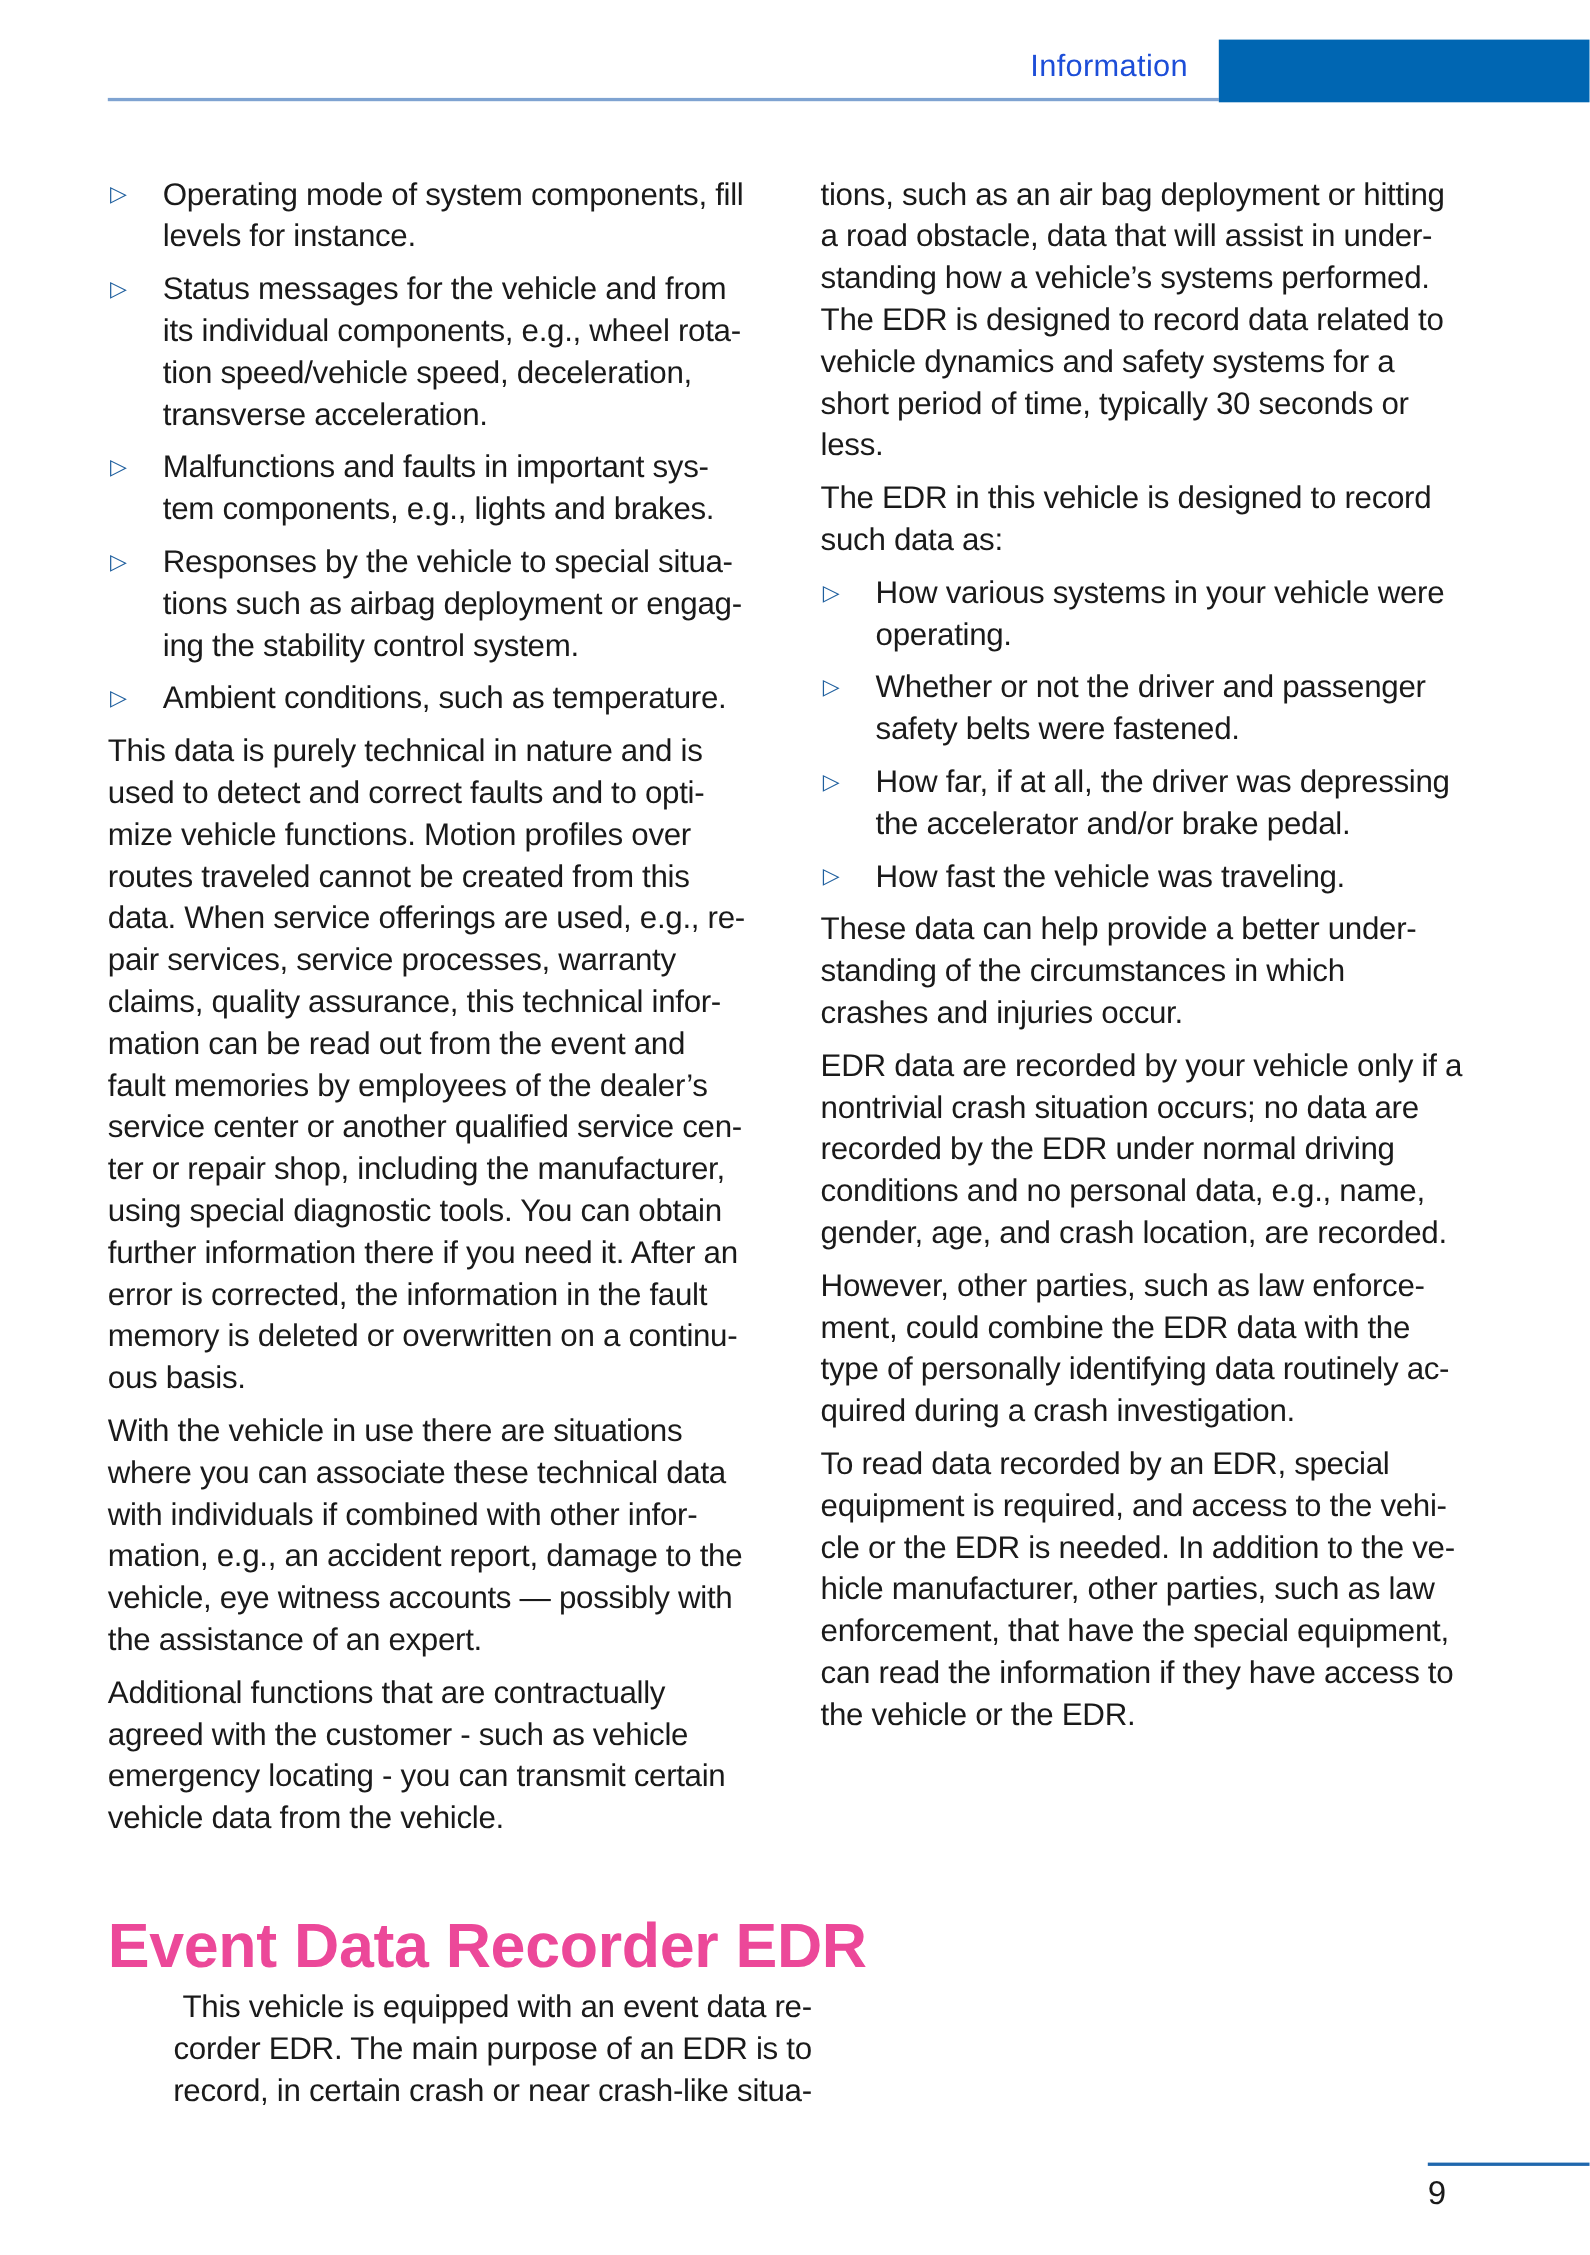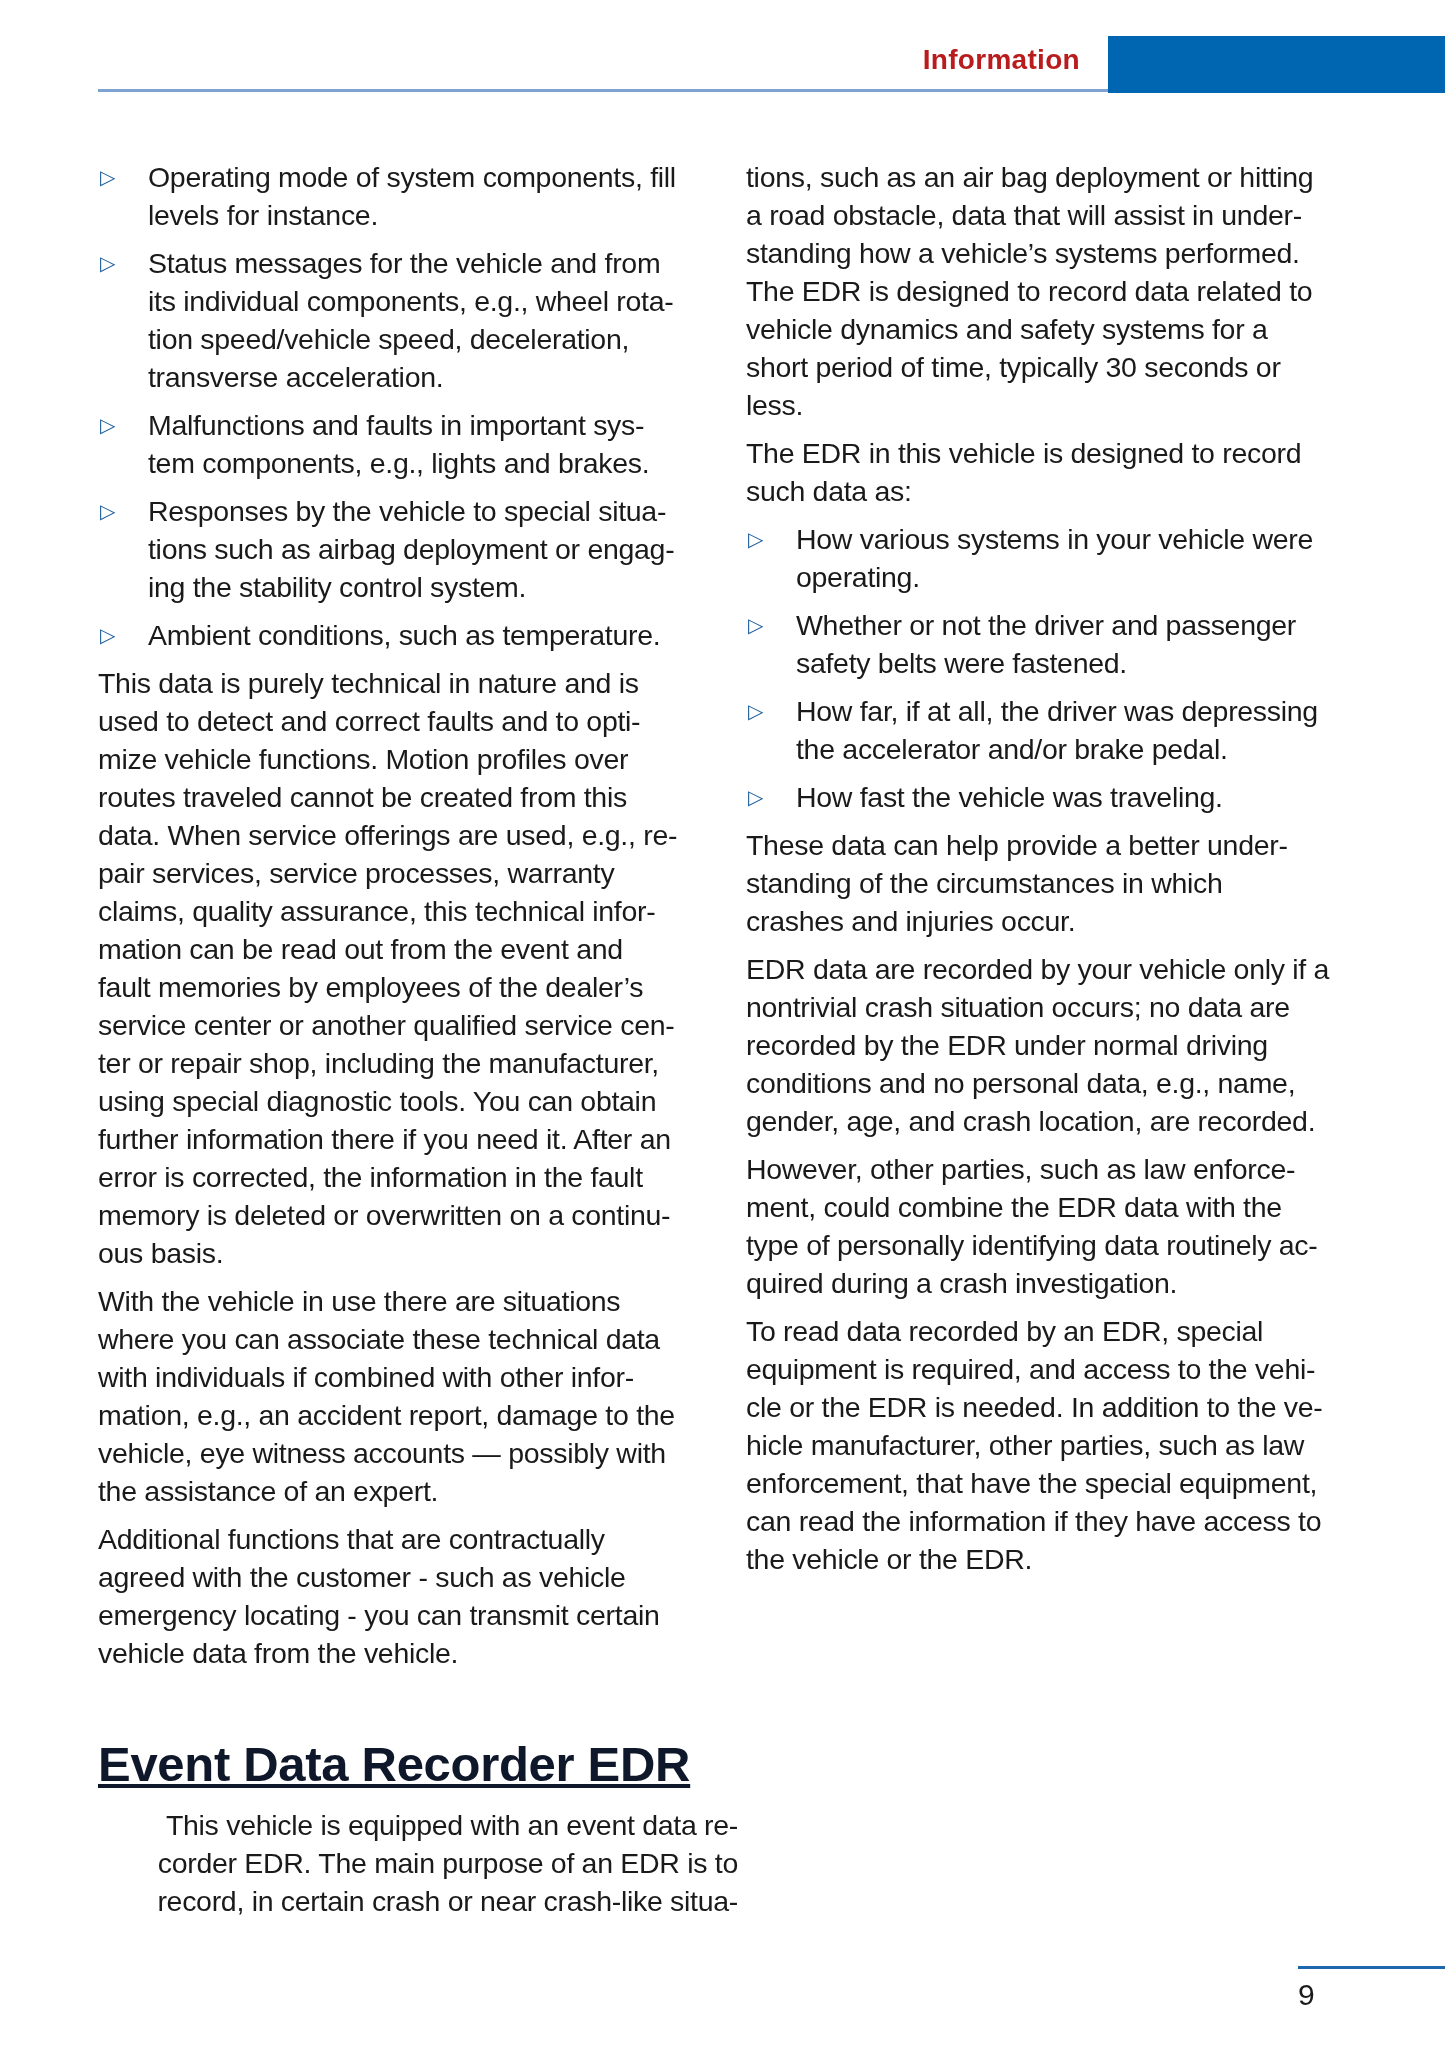--- a/index.html
+++ b/index.html
@@ -1,29 +1,29 @@
 <!DOCTYPE html>
 <html><head>
 <meta charset="utf-8">
 <style>
   html, body { margin:0; padding:0; background:#ffffff; }
   body { width:1445px; height:2050px; position:relative; overflow:hidden;
          font-family:"Liberation Sans", sans-serif; color:#1a1a1a; }
   .header-rule { position:absolute; left:98px; top:89px; width:1010px; height:3px; background:#7fa3d1; }
   .header-title { position:absolute; left:880px; top:44px; width:200px; text-align:right;
-                  font-size:28px; font-weight:bold; color:#b91c1c; letter-spacing:0.3px; }
+                  font-size:28px; font-weight:normal; color:#1d4ed8; letter-spacing:0.3px; }
   .header-block { position:absolute; left:1108px; top:36px; width:337px; height:57px; background:#0066b2; }
   .col { position:absolute; top:158px; }
   .col.left { left:98px; width:640px; }
   .col.right { left:746px; width:640px; }
   .line { font-size:28.5px; line-height:38px; height:38px; white-space:nowrap; letter-spacing:-0.3px; }
   .para { margin:0 0 10px 0; }
   .bullet { position:relative; padding-left:50px; margin:0 0 10px 0; }
   .bullet .marker { position:absolute; left:2px; top:0; font-size:20px; line-height:38px; color:#1f5f9e; }
-  .heading { position:absolute; left:98px; top:1736px; font-size:49px; font-weight:bold; color:#0f172a; letter-spacing:-0.3px;text-decoration:underline; }
+  .heading { position:absolute; left:98px; top:1736px; font-size:57px; font-weight:bold; color:#ec4899; letter-spacing:-0.3px; }
   .edr-intro { position:absolute; left:98px; top:1806px; width:640px;text-align:right; }
   .footer-rule { position:absolute; left:1298px; top:1966px; width:147px; height:3px; background:#1f67ad; }
   .page-number { position:absolute; left:1298px; top:1978px; font-size:30px; color:#1a1a1a; }
 </style>
 </head>
 <body>
 
 <div class="header-rule"></div>
 <div class="header-title">Information</div>
 <div class="header-block"></div>

